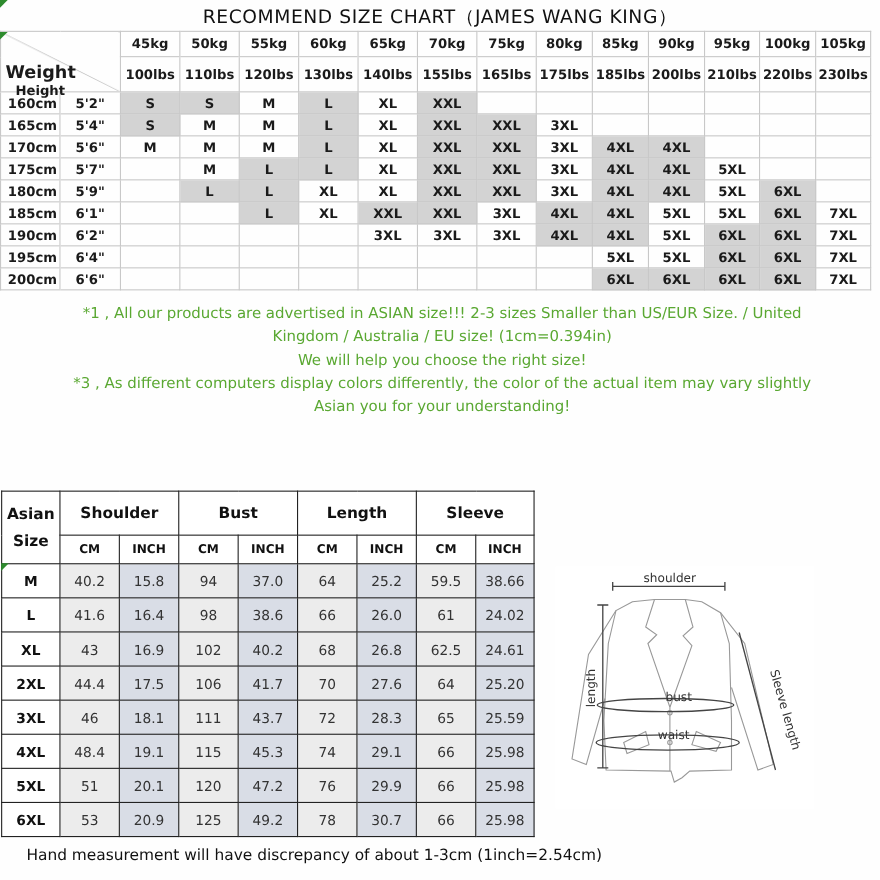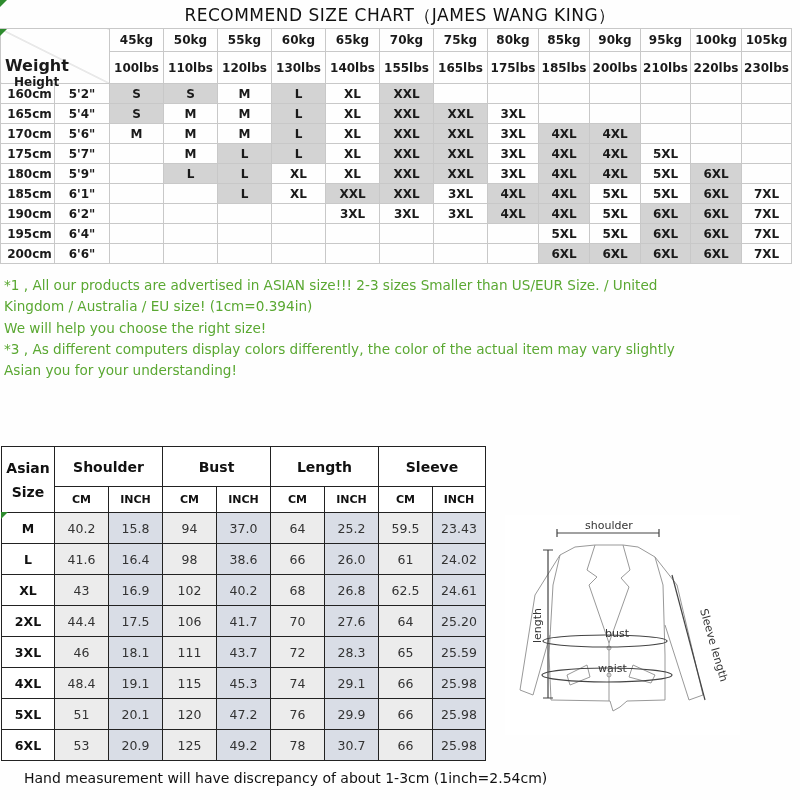--- a/index.html
+++ b/index.html
@@ -14,21 +14,21 @@
   table.chart tr.hdr1 td { height:22px; border-bottom:1px dashed #c8c8c8; }
   table.chart tr.hdr2 td { height:31px; }
   table.chart td.g { background:#d3d3d3; }
   table.chart td.cm { text-align:center; padding-left:4px; border-right:1px dashed #c8c8c8;margin-left:32px; }
   table.chart td.diag { position:relative; text-align:left; vertical-align:bottom;
      background:linear-gradient(to top right, transparent calc(50% - 0.6px), #bbb calc(50%), transparent calc(50% + 0.6px)); }
   .diag .w { position:absolute; left:4px; top:27px; font-size:16px; }
   .diag .h { position:absolute; left:13px; top:46px; font-size:12px; }
   .notes { position:absolute; left:4px; top:275px; width:796px; color:#5aa832; font-size:13.6px;
            line-height:21.3px; font-family:"DejaVu Sans", sans-serif; }
-  .notes div { white-space:nowrap; }
+  .notes div { white-space:nowrap;text-align:center; }
   table.meas { position:absolute; left:1px; top:446px; border-collapse:collapse; table-layout:fixed; }
   table.meas td { border:1px solid #222; text-align:center; padding:0; font-size:12.5px; color:#333; }
   table.meas tr.mh1 td { height:39px; font-weight:bold; font-size:14px; color:#111; background:#fff; }
   table.meas tr.mh2 td { height:25px; font-weight:bold; font-size:11px; color:#111; background:#fff; }
   table.meas tr.mr td { height:30px; }
   table.meas td.sz { font-weight:bold; font-size:12.5px; color:#111; background:#fff; }
   table.meas td.c { background:#ececec; }
   table.meas td.i { background:#d9dde6; }
   table.meas td.asian { font-weight:bold; font-size:14px; line-height:24px; color:#111; }
   .diagram { position:absolute; left:505px; top:515px; width:235px; height:220px; background:#fff; }
@@ -293,21 +293,21 @@
       </tr>
   <tr class="mr">
         <td class="sz">M</td>
         <td class="c">40.2</td>
         <td class="i">15.8</td>
         <td class="c">94</td>
         <td class="i">37.0</td>
         <td class="c">64</td>
         <td class="i">25.2</td>
         <td class="c">59.5</td>
-        <td class="i">23.43</td>
+        <td class="i">38.66</td>
       </tr>
       <tr class="mr">
         <td class="sz">L</td>
         <td class="c">41.6</td>
         <td class="i">16.4</td>
         <td class="c">98</td>
         <td class="i">38.6</td>
         <td class="c">66</td>
         <td class="i">26.0</td>
         <td class="c">61</td>

